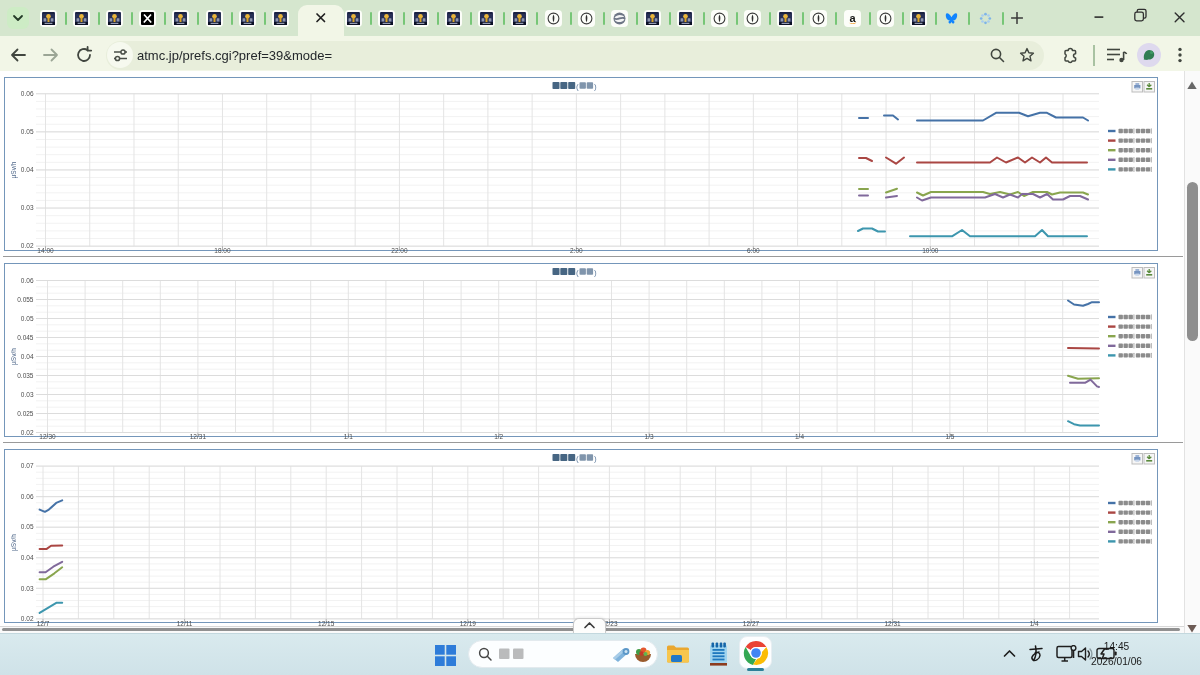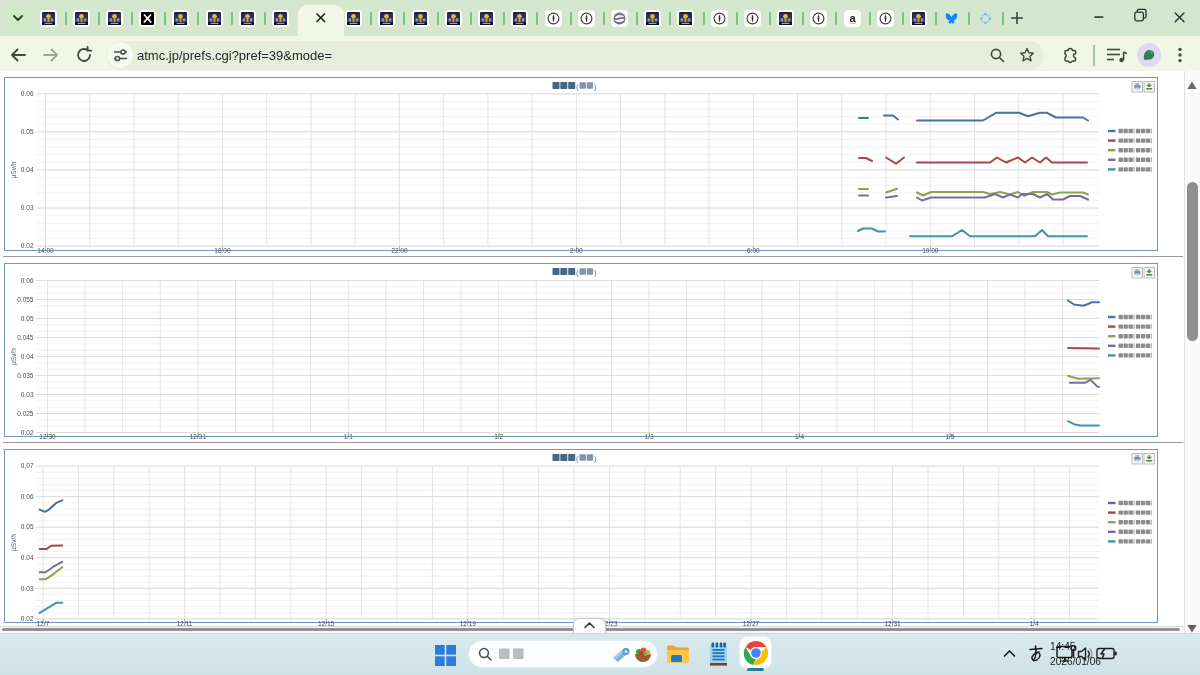--- a/index.html
+++ b/index.html
@@ -892,13 +892,13 @@
 <svg class="abs" style="left:1077px;top:646px" width="18" height="16">
       <path d="M1.5 5.5 H4.5 L8.5 2 V14 L4.5 10.5 H1.5 Z" fill="none" stroke="#1f1f1f" stroke-width="1.4" stroke-linejoin="round"></path>
       <path d="M11 5 A4.5 4.5 0 0 1 11 11" fill="none" stroke="#1f1f1f" stroke-width="1.4" stroke-linecap="round"></path>
       <path d="M13 3 A7.5 7.5 0 0 1 13 13" fill="none" stroke="#8a9ba1" stroke-width="1.4" stroke-linecap="round"></path>
     </svg>
 <svg class="abs" style="left:1096px;top:647px" width="22" height="13">
       <rect x="1" y="1.5" width="17" height="10" rx="2" fill="none" stroke="#1f1f1f" stroke-width="1.4"></rect>
       <rect x="18.5" y="4.5" width="2.2" height="4" rx="1" fill="#1f1f1f"></rect>
       <path d="M8.5 2 L5 7 H8 L6.5 11" stroke="#1f1f1f" stroke-width="1.5" fill="none" stroke-linecap="round" stroke-linejoin="round"></path>
     </svg>
-<div class="abs" style="left:1050px;top:640px;width:133px;height:30px;text-align:left;font-size:10.2px;color:#191919;line-height:14.5px">14:45<br>2026/01/06</div>
+<div class="abs" style="left:1050px;top:640px;width:133px;height:30px;text-align:center;font-size:10.2px;color:#191919;line-height:14.5px">14:45<br>2026/01/06</div>
 </div>
 </body></html>

